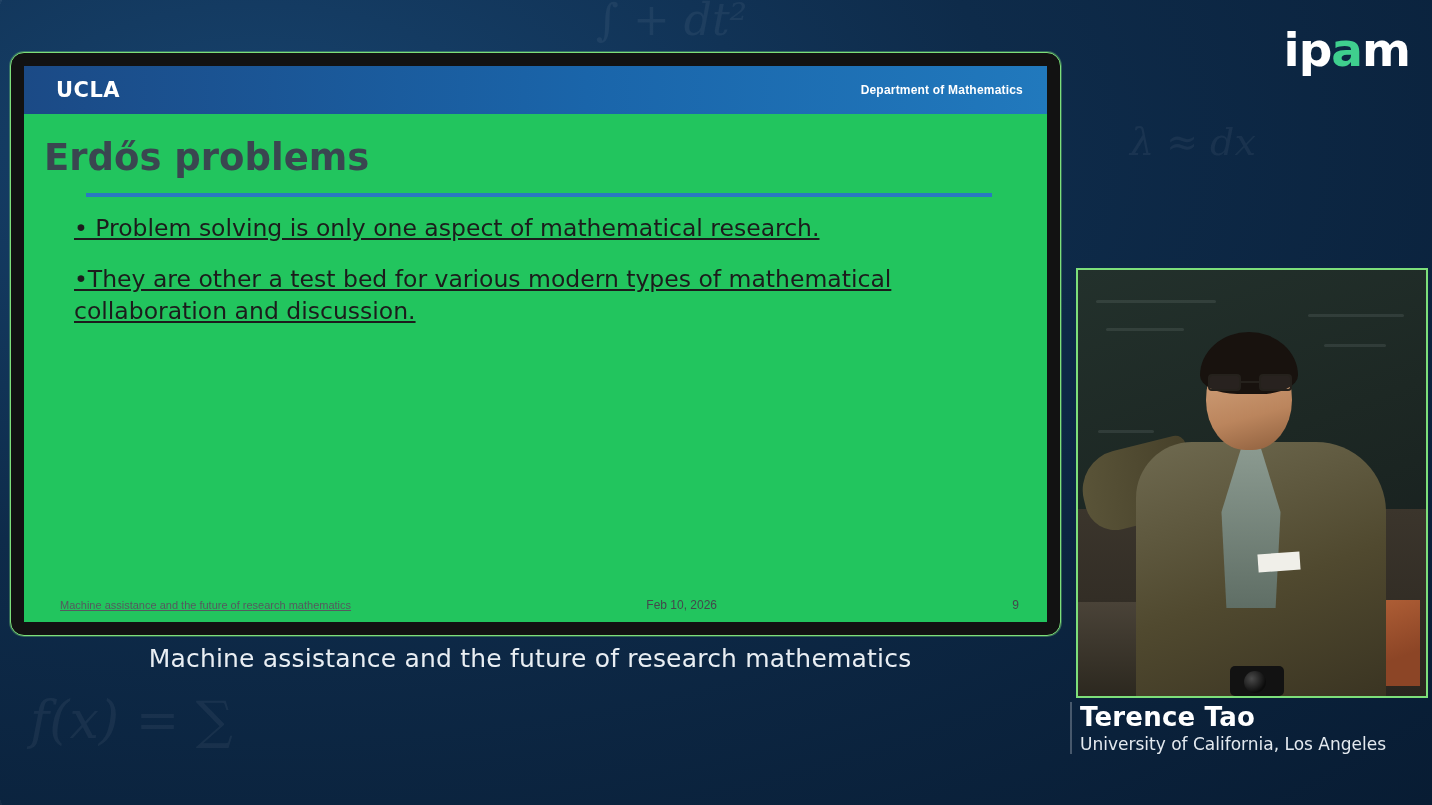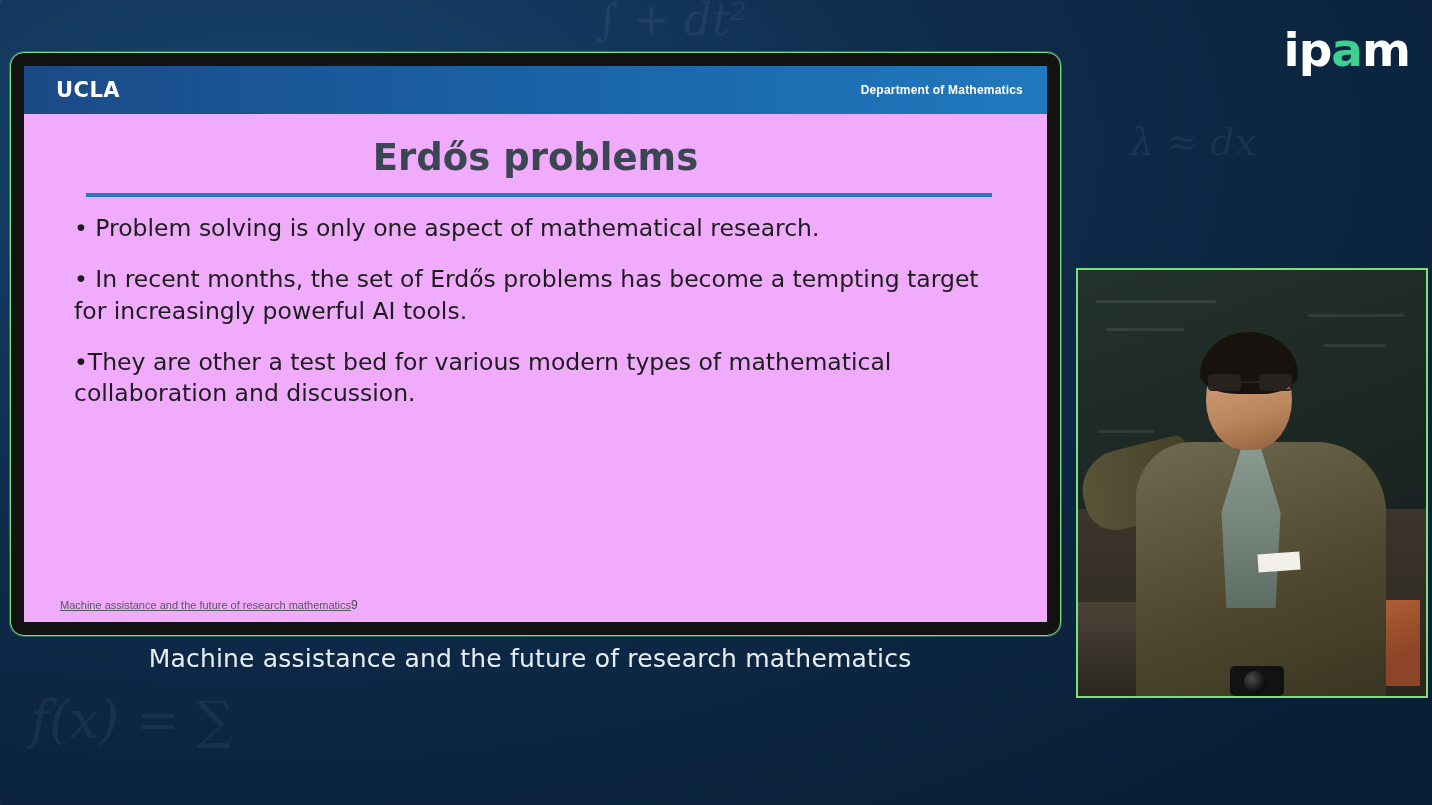--- a/index.html
+++ b/index.html
@@ -73,21 +73,21 @@
     background: #121212;
     border-radius: 14px;
     border: 1px solid #7ddf7a;
     box-shadow: 0 0 0 1px rgba(120,220,120,0.35);
     padding: 13px;
   }
   #slide {
     position: relative;
     width: 100%;
     height: 100%;
-    background: #f0abfc;
+    background: #22c55e;
     overflow: hidden;
   }
   #slide-header {
     height: 48px;
     background: linear-gradient(90deg, #1b4a86 0%, #1a65aa 55%, #2179bd 100%);
     display: flex;
     align-items: center;
     justify-content: space-between;
     padding: 0 24px 0 32px;
   }
@@ -98,38 +98,40 @@
     letter-spacing: 0.5px;
     font-family: "DejaVu Sans", sans-serif;
   }
   #slide-header .dept {
     color: #ffffff;
     font-size: 12px;
     font-weight: 700;
     letter-spacing: 0.2px;
   }
   #slide-title {
-    text-align: center;
+    text-align: left;
     color: #3a4650;
     font-size: 37px;
     font-weight: 700;
     margin-top: 22px;
     font-family: "DejaVu Sans", sans-serif;
+    padding-left: 20px;
   }
   #title-rule {
     height: 4px;
     background: #2a78c2;
     margin: 14px 55px 0 62px;
   }
   #bullets {
     margin: 16px 50px 0 50px;
     color: #1c1c1c;
     font-size: 23.5px;
     line-height: 1.33;
     font-family: "DejaVu Sans", sans-serif;
+    text-decoration: underline;
   }
   #bullets p { margin-bottom: 20px; }
   #slide-footer {
     position: absolute;
     left: 0;
     right: 0;
     bottom: 10px;
     display: flex;
     align-items: center;
     padding: 0 28px 0 36px;
@@ -367,26 +369,26 @@
       <div id="slide-header">
         <div class="ucla">UCLA</div>
         <div class="dept">Department of Mathematics</div>
       </div>
 
       <div id="slide-title">Erdős problems</div>
       <div id="title-rule"></div>
 
       <div id="bullets">
         <p>• Problem solving is only one aspect of mathematical research.</p>
-        <p>• In recent months, the set of Erdős problems has become a tempting target for increasingly powerful AI tools.</p>
         <p>•They are other a test bed for various modern types of mathematical collaboration and discussion.</p>
       </div>
 
       <div id="slide-footer">
         <div class="left">Machine assistance and the future of research mathematics</div>
+        <div class="mid">Feb 10, 2026</div>
         <div class="right">9</div>
       </div>
 
     </div>
   </div>
 
   <div id="talk-title">Machine assistance and the future of research mathematics</div>
 
 
   <div id="speaker-video">
@@ -411,14 +413,18 @@
       <div class="person-head"></div>
       <div class="person-hair"></div>
       <div class="glasses">
         <div class="lens l"></div>
         <div class="bridge"></div>
         <div class="lens r"></div>
       </div>
     </div>
   </div>
 
+  <div id="name-plate">
+    <div id="speaker-name">Terence Tao</div>
+    <div id="speaker-affil">University of California, Los Angeles</div>
+  </div>
 
 </div>
 
 </body></html>

